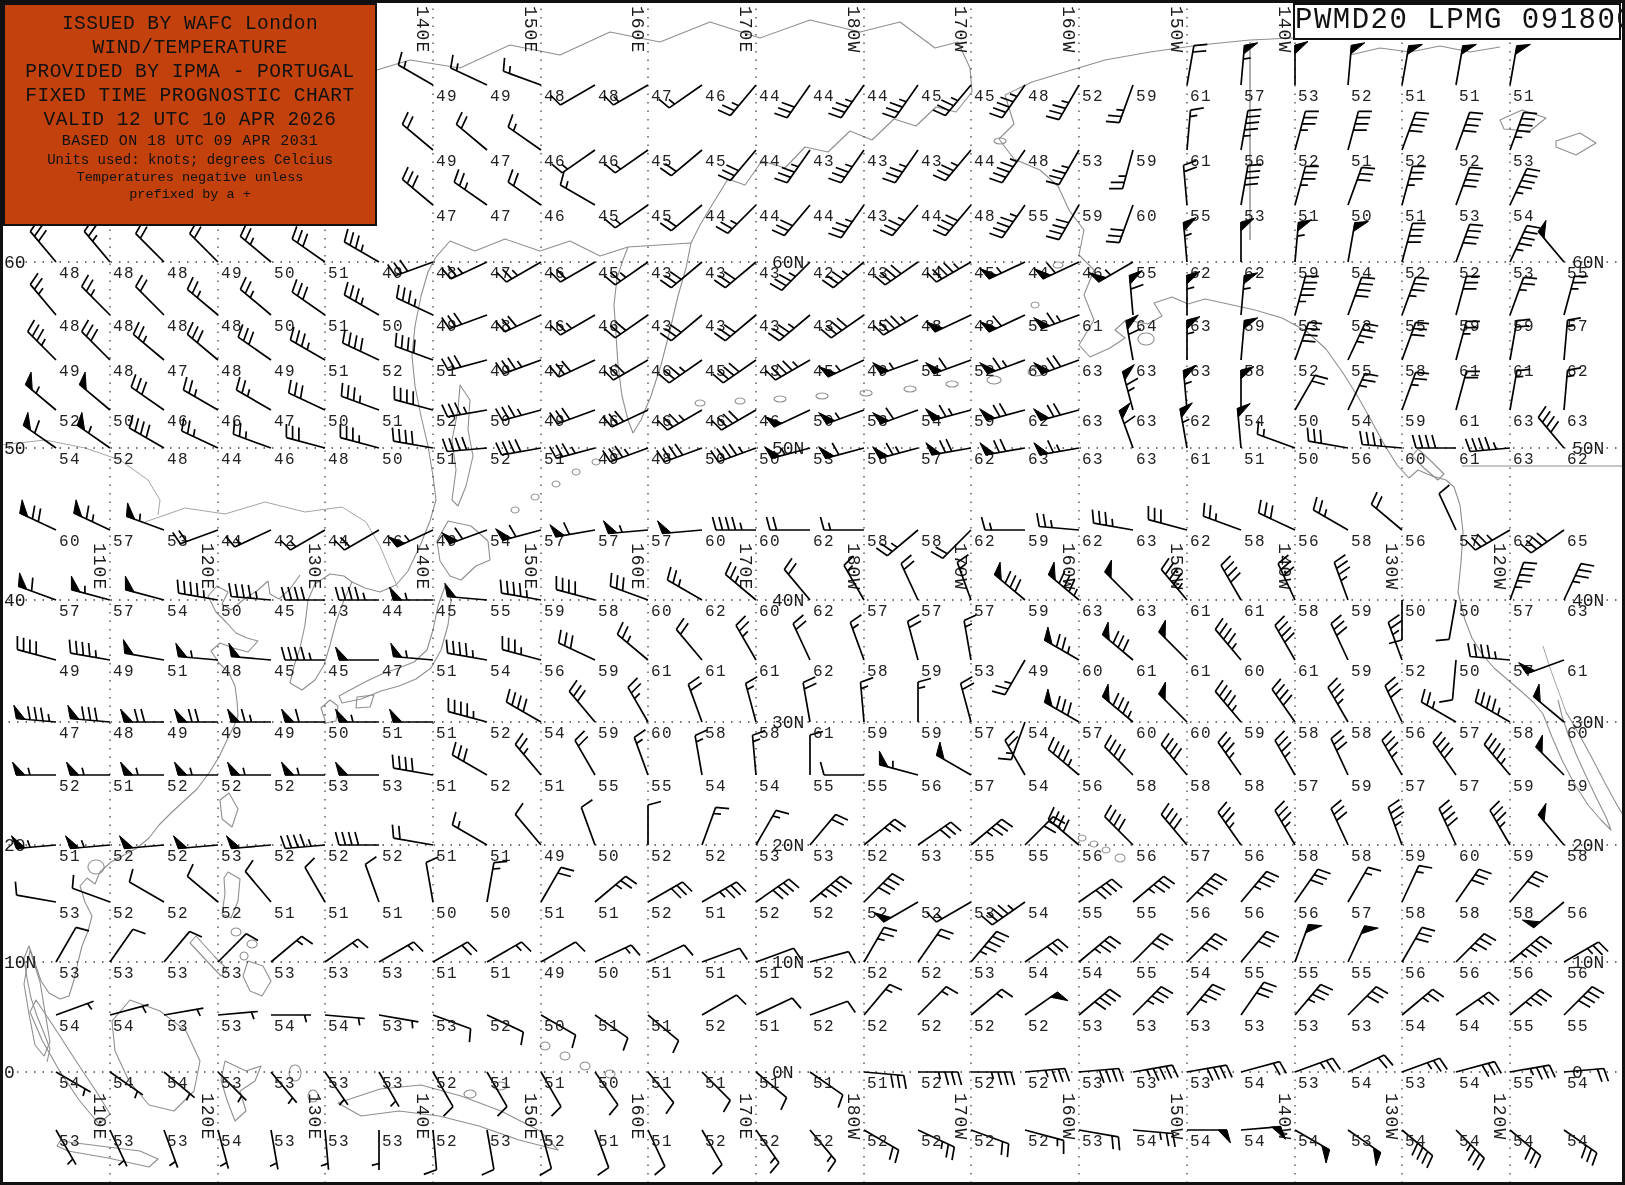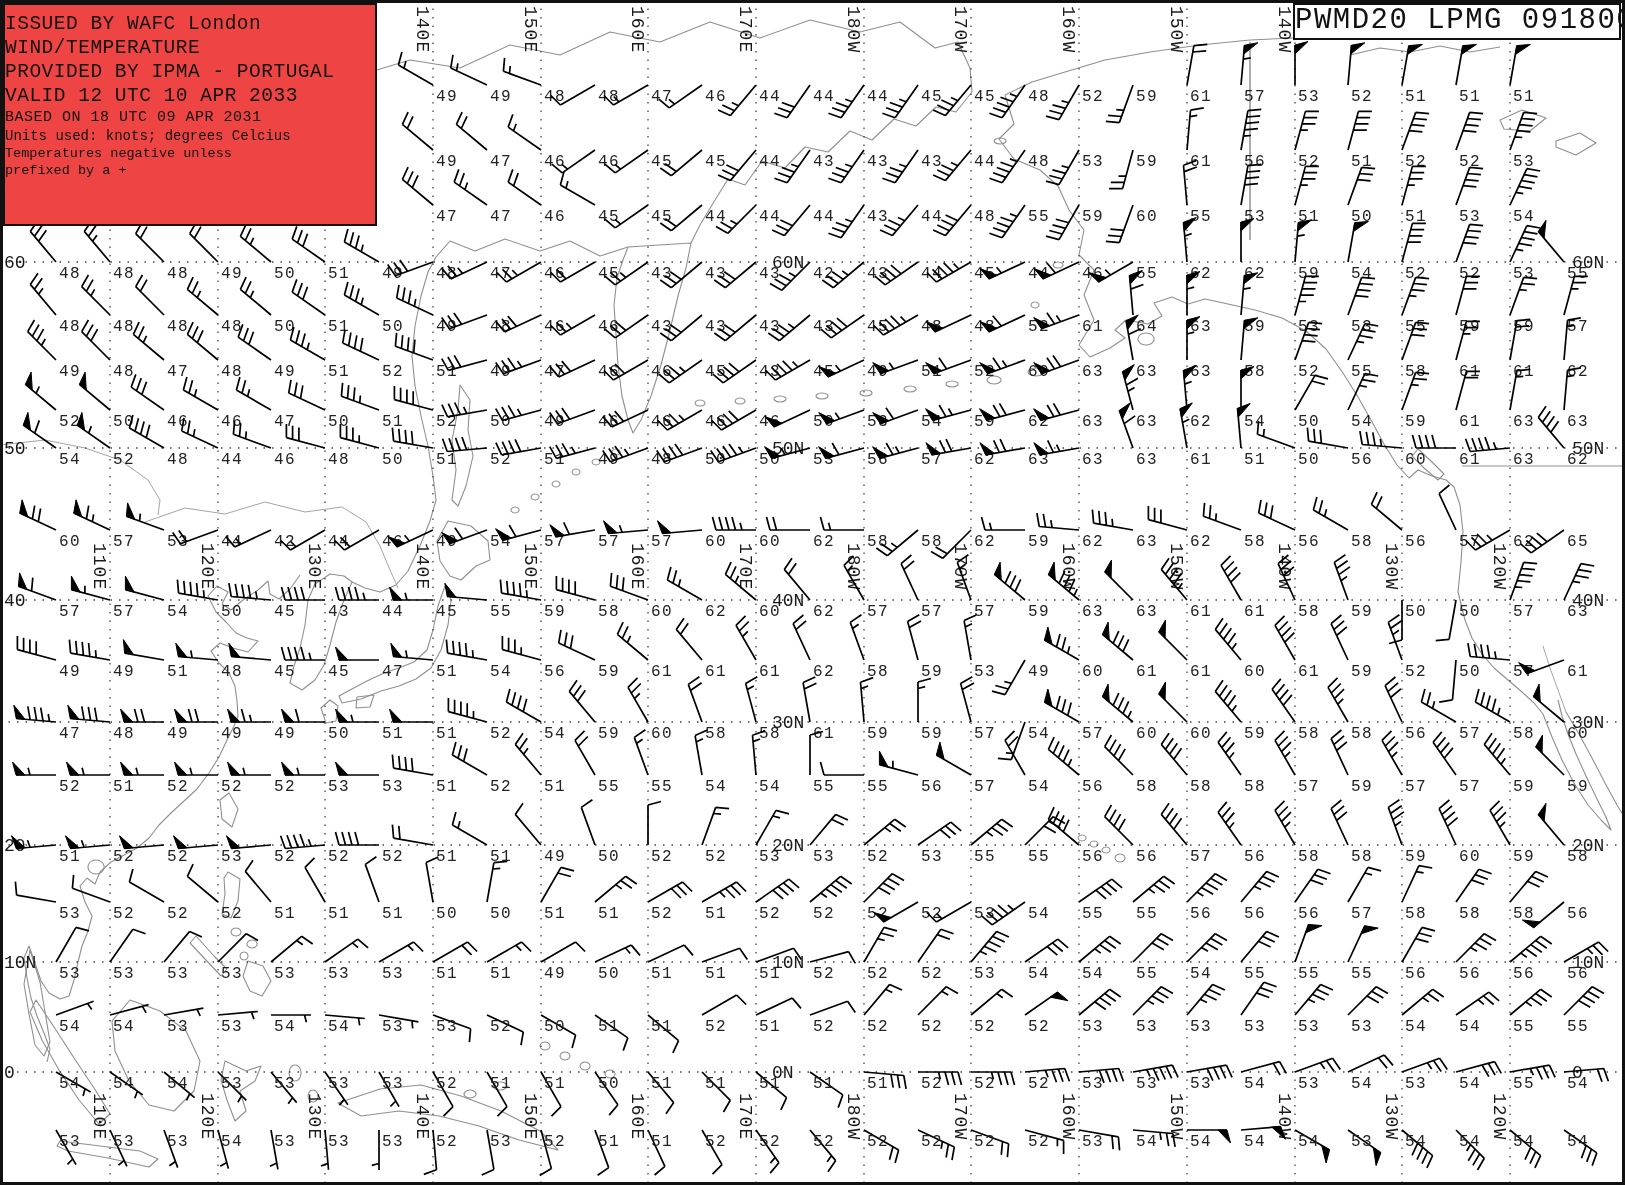--- a/index.html
+++ b/index.html
@@ -1,21 +1,21 @@
 <!DOCTYPE html>
 <html><head>
 <meta charset="utf-8">
 <style>
   html,body{margin:0;padding:0;background:#e8e8e8;}
   .canvas{position:relative;width:1625px;height:1185px;background:#ffffff;overflow:hidden;
           font-family:"Liberation Mono","DejaVu Sans Mono",monospace;color:#111;}
   .frame{position:absolute;inset:0;border:3px solid #111;pointer-events:none;z-index:30;}
   svg.map{position:absolute;left:0;top:0;z-index:1;}
-  .titlebox{position:absolute;left:3px;top:3px;width:374px;height:223px;background:#ef4444;
-            border:2px solid #111;z-index:40;text-align:left;box-sizing:border-box;padding-top:7px;}
+  .titlebox{position:absolute;left:3px;top:3px;width:374px;height:223px;background:#c2410c;
+            border:2px solid #111;z-index:40;text-align:center;box-sizing:border-box;padding-top:7px;}
   .titlebox .l-big{font-size:19.5px;line-height:24px;letter-spacing:.5px;white-space:nowrap;}
   .titlebox .l-med{font-size:15px;line-height:19px;letter-spacing:.5px;}
   .titlebox .l-sm{font-size:14px;line-height:18px;}
   .titlebox .l-xs{font-size:13.5px;line-height:17px;}
   .codebox{position:absolute;left:1293px;top:3px;width:328px;height:37px;background:#fff;
            border:2.5px solid #111;z-index:40;box-sizing:border-box;
            font-size:29px;line-height:31px;letter-spacing:1.5px;white-space:nowrap;}
 </style>
 </head>
 <body>
@@ -1337,21 +1337,22 @@
       <path d="M1564,1130 L1596.8,1152.9 M1596.8,1152.9 l-4.6,12.7 M1591.4,1149.2 l-4.6,12.7 M1586.1,1145.5 l-4.6,12.7" fill="none" stroke="#000" stroke-width="1.7" stroke-linecap="butt"></path>
       <text x="1567" y="1146" fill="#222" font-family="&quot;Liberation Mono&quot;,&quot;DejaVu Sans Mono&quot;,monospace" font-size="16" letter-spacing="1.5">54</text>
     </svg>
 
   <div class="frame"></div>
 
   <div class="titlebox">
     <div class="l-big">ISSUED BY WAFC London</div>
     <div class="l-big">WIND/TEMPERATURE</div>
     <div class="l-big">PROVIDED BY IPMA - PORTUGAL</div>
-    <div class="l-big">VALID 12 UTC 10 APR 2033</div>
+    <div class="l-big">FIXED TIME PROGNOSTIC CHART</div>
+    <div class="l-big">VALID 12 UTC 10 APR 2026</div>
     <div class="l-med">BASED ON 18 UTC 09 APR 2031</div>
     <div class="l-sm">Units used: knots; degrees Celcius</div>
     <div class="l-xs">Temperatures negative unless</div>
     <div class="l-xs">prefixed by a +</div>
   </div>
 
   <div class="codebox">
     <span>PWMD20 LPMG 091800</span>
   </div>
 </div>

